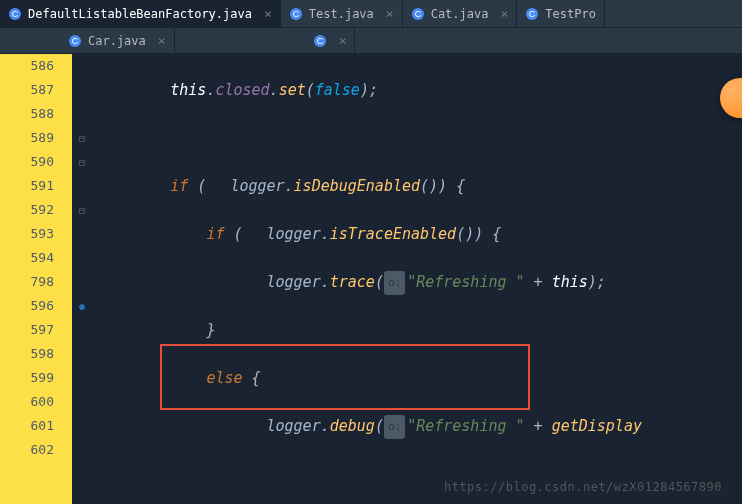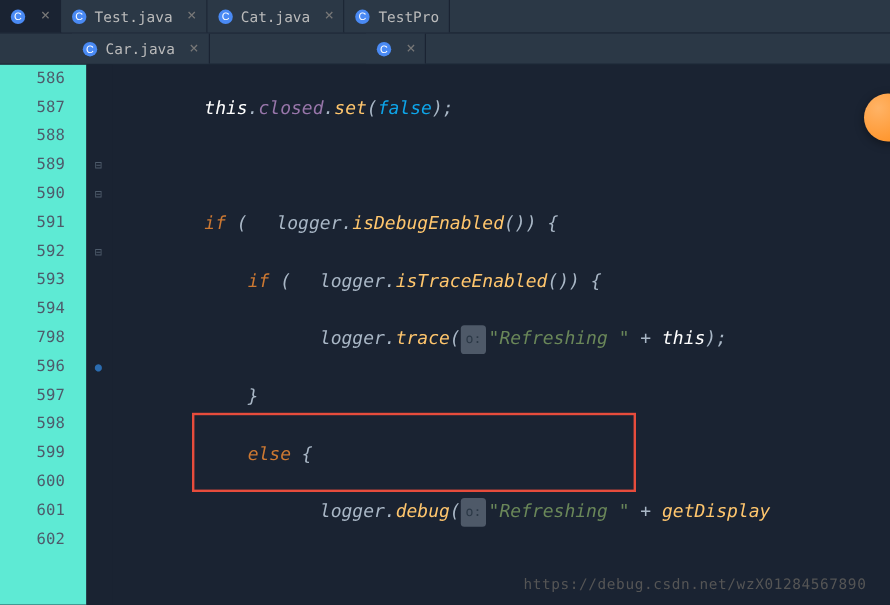--- a/index.html
+++ b/index.html
@@ -50,21 +50,21 @@
       color: #777;
       font-size: 13px;
     }
     .editor-area {
       display: flex;
       height: calc(100% - 54px);
       position: relative;
     }
     .gutter {
       width: 72px;
-      background: #5eead4;
+      background: #fde047;
       color: #4e5b6b;
       font-size: 13px;
       text-align: right;
       padding-top: 0;
       flex-shrink: 0;
       padding-right: 18px;
     }
     .gutter-line {
       height: 24px;
       line-height: 24px;
@@ -153,20 +153,21 @@
 <body>
 
 <div class="tab-bar">
   <div class="tab active">
     <span class="icon">
       <svg width="14" height="14">
           <circle cx="7" cy="7" r="6" fill="#4a8af4"></circle>
           <text x="7" y="10" font-size="9" text-anchor="middle" fill="#fff" font-family="sans-serif">C</text>
         </svg>
     </span>
+    <span>DefaultListableBeanFactory.java</span>
     <span class="close">×</span>
   </div>
   <div class="tab">
     <span class="icon">
       <svg width="14" height="14">
           <circle cx="7" cy="7" r="6" fill="#4a8af4"></circle>
           <text x="7" y="10" font-size="9" text-anchor="middle" fill="#fff" font-family="sans-serif">C</text>
         </svg>
     </span>
     <span>Test.java</span>
@@ -258,13 +259,13 @@
 
 
 
 
 
   </div>
   <div class="red-box"></div>
 </div>
 
 <div class="orange-bubble"></div>
-<div class="watermark">https://debug.csdn.net/wzX01284567890</div>
+<div class="watermark">https://blog.csdn.net/wzX01284567890</div>
 
 </body></html>

